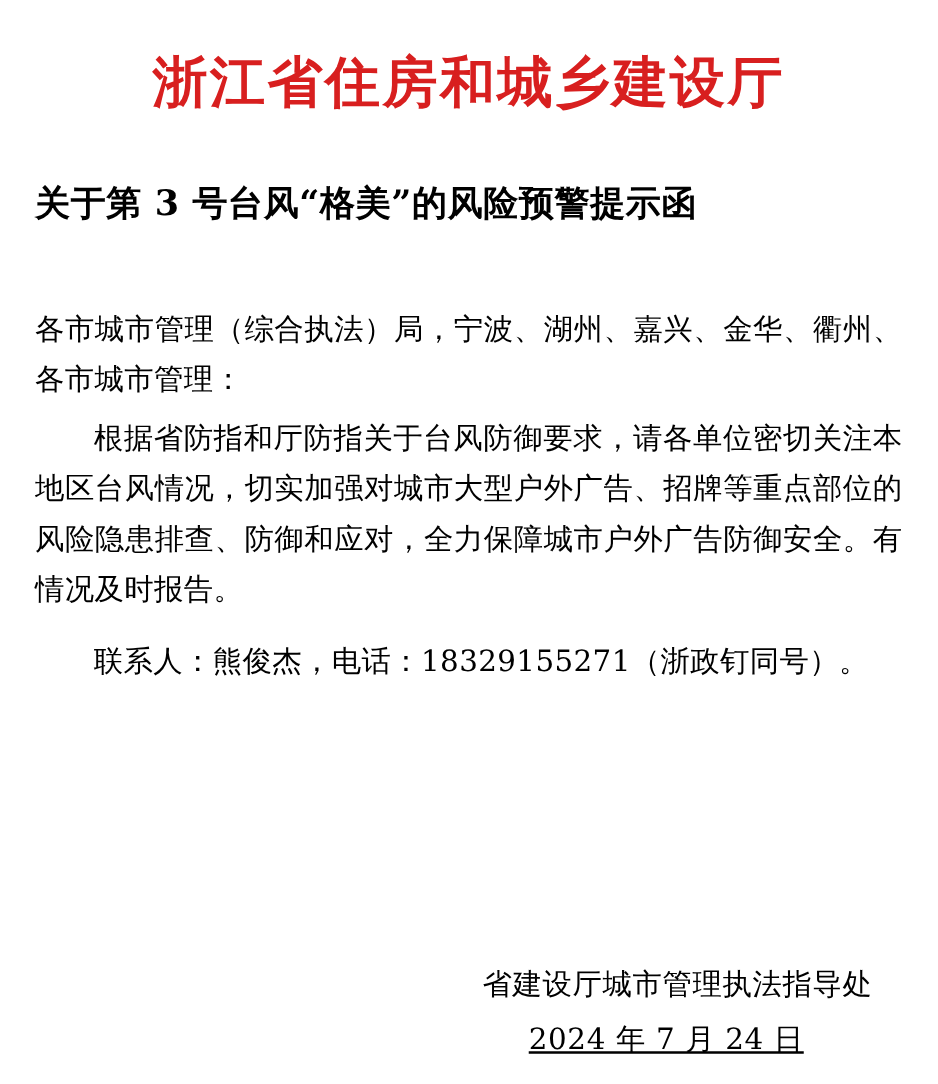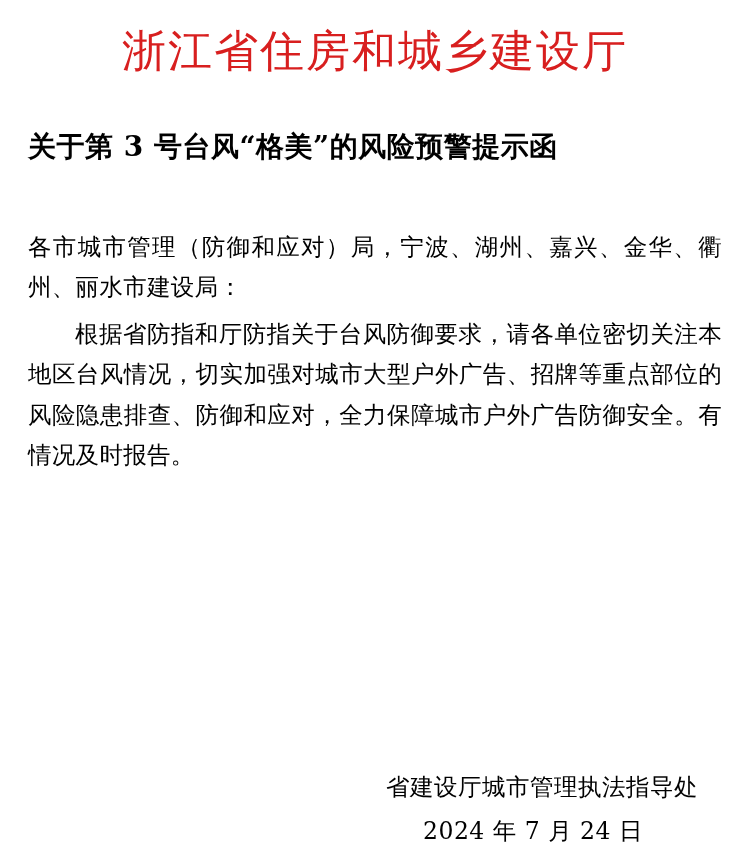--- a/index.html
+++ b/index.html
@@ -21,25 +21,25 @@
     box-sizing: border-box;
     padding: 18px 28px 0 28px;
     position: relative;
   }
 
   
   .agency {
     text-align: center;
     color: #d81f1f;
     font-family: "DejaVu Serif", "Liberation Serif", serif;
-    font-weight: normal;
+    font-weight: bold;
     font-size: 44px;
     letter-spacing: 2px;
     line-height: 1.15;
-    margin-top: 8px;
+    margin-top: 24px;
     white-space: nowrap;
   }
 
   
   .doc-title {
     text-align: left;
     font-weight: bold;
     font-size: 28px;
     letter-spacing: 0.5px;
     margin-top: 52px;
@@ -75,37 +75,39 @@
     font-size: 23.5px;
     line-height: 1.85;
     letter-spacing: 0.5px;
   }
   .sig-line {
     display: block;
     white-space: nowrap;
   }
   .sig-date {
     padding-right: 18px;
+    text-decoration: underline;
   }
 </style>
 </head>
 <body>
 
 <div class="page">
 
   <div class="agency">浙江省住房和城乡建设厅</div>
 
   <div class="doc-title">关于第 3 号台风“格美”的风险预警提示函</div>
 
   <div class="body-block">
 
-    <p class="para">各市城市管理（防御和应对）局，宁波、湖州、嘉兴、金华、衢州、丽水市建设局：</p>
+    <p class="para">各市城市管理（综合执法）局，宁波、湖州、嘉兴、金华、衢州、各市城市管理：</p>
 
     <p class="para indent">根据省防指和厅防指关于台风防御要求，请各单位密切关注本地区台风情况，切实加强对城市大型户外广告、招牌等重点部位的风险隐患排查、防御和应对，全力保障城市户外广告防御安全。有情况及时报告。</p>
 
+    <p class="para indent spaced">联系人：熊俊杰，电话：18329155271（浙政钉同号）。</p>
 
   </div>
 
   <div class="signature">
     <span class="sig-line">省建设厅城市管理执法指导处</span>
     <span class="sig-line sig-date">2024 年 7 月 24 日</span>
   </div>
 
 </div>
 

